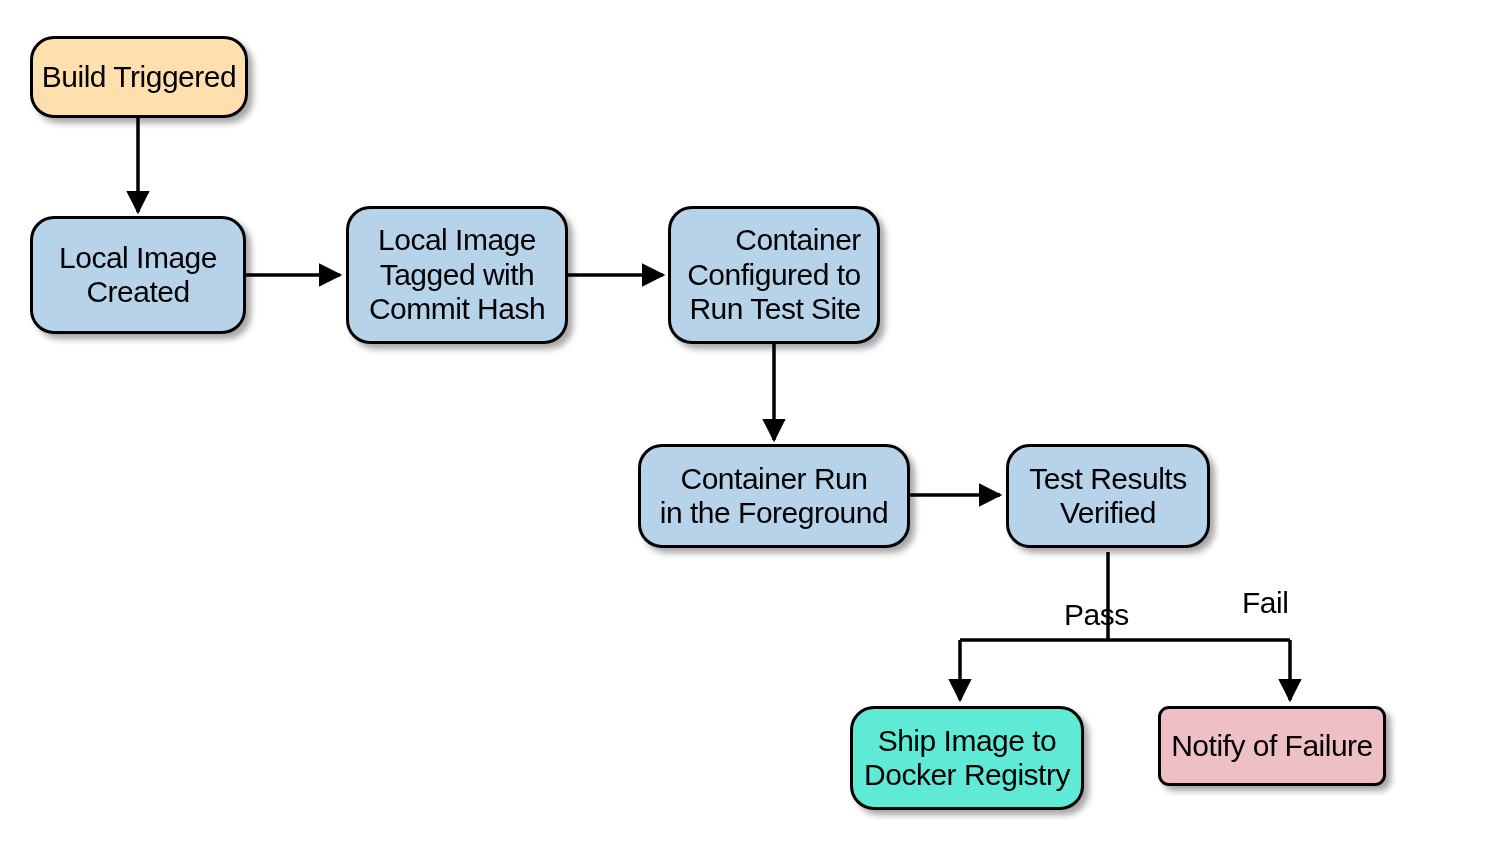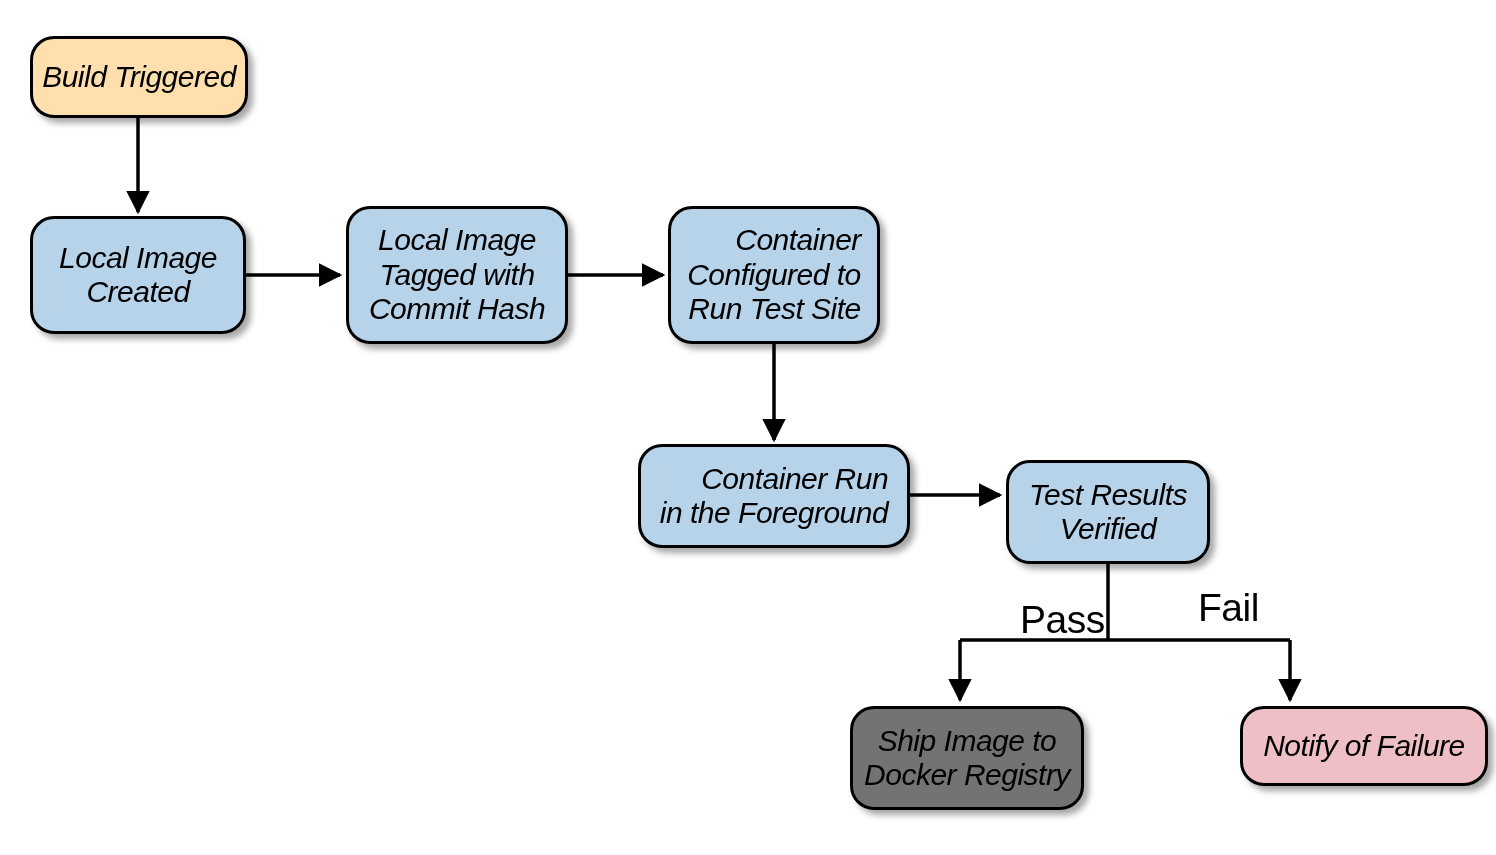--- a/index.html
+++ b/index.html
@@ -23,29 +23,29 @@
     display: flex;
     align-items: center;
     justify-content: center;
     text-align: center;
     font-size: 30px;
     line-height: 1.15;
     padding: 6px 4px;
     letter-spacing: -0.5px;
     box-shadow: 5px 5px 6px rgba(0,0,0,0.35);
     background: #b6d3e9;
-    font-style: italic;
   }
   .node.start { background: #ffdfad; }
-  .node.pass  { background: #737373; }
+  .node.pass  { background: #5eead4; }
   .node.fail  { background: #eec0c5; }
   .edge-label {
     position: absolute;
-    font-size: 39px;
+    font-size: 30px;
     letter-spacing: -0.5px;
+    margin-left: 44px;
   }
   svg.arrows {
     position: absolute;
     left: 0; top: 0;
     width: 1496px;
     height: 855px;
     pointer-events: none;
   }
   svg .stroke {
     fill: none;
@@ -85,25 +85,25 @@
   </svg>
 
   <div class="node start" style="left:30px;  top:36px;  width:218px; height:82px;">Build Triggered</div>
 
   <div class="node" style="left:30px;  top:216px; width:216px; height:118px;">Local Image<br>Created</div>
 
   <div class="node" style="left:346px; top:206px; width:222px; height:138px;">Local Image<br>Tagged with<br>Commit Hash</div>
 
   <div class="node" style="left:668px; top:206px; width:212px; height:138px;text-align:right;">Container<br>Configured to<br>Run Test Site</div>
 
-  <div class="node" style="left:638px; top:444px; width:272px; height:104px;text-align:right;">Container Run<br>in the Foreground</div>
+  <div class="node" style="left:638px; top:444px; width:272px; height:104px;">Container Run<br>in the Foreground</div>
 
-  <div class="node" style="left:1006px; top:444px; width:204px; height:104px;margin-top:16px;">Test Results<br>Verified</div>
+  <div class="node" style="left:1006px; top:444px; width:204px; height:104px;">Test Results<br>Verified</div>
 
   <div class="node pass" style="left:850px; top:706px; width:234px; height:104px;">Ship Image to<br>Docker Registry</div>
 
-  <div class="node fail" style="left:1240px; top:706px; width:248px; height:80px;">Notify of Failure</div>
+  <div class="node fail" style="left:1158px; top:706px; width:228px; height:80px;border-radius:11px;">Notify of Failure</div>
 
   <div class="edge-label" style="left:1020px; top:598px;">Pass</div>
 
   <div class="edge-label" style="left:1198px; top:586px;">Fail</div>
 
 </div>
 
 </body></html>

